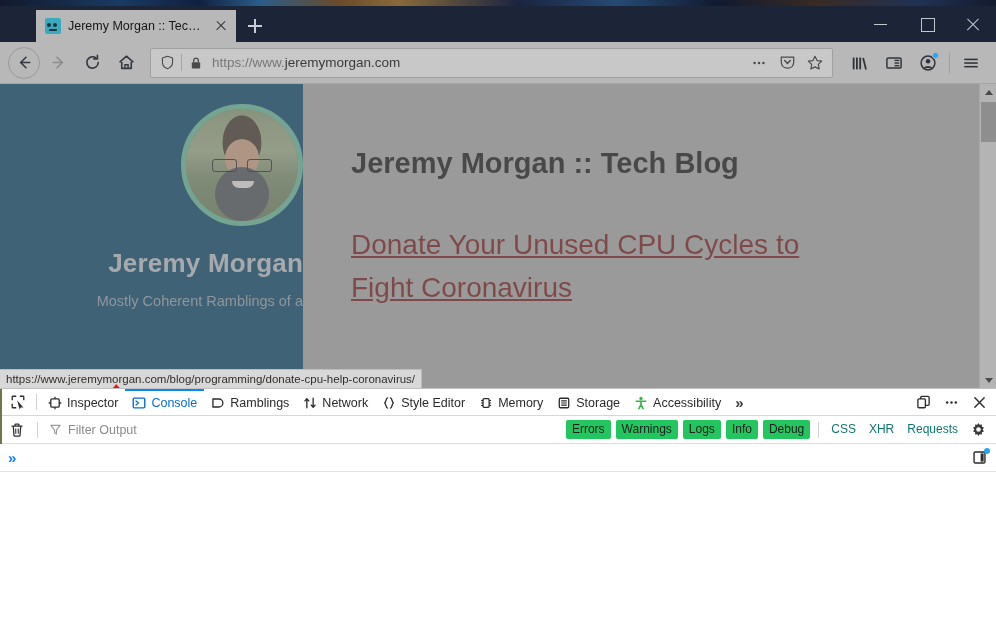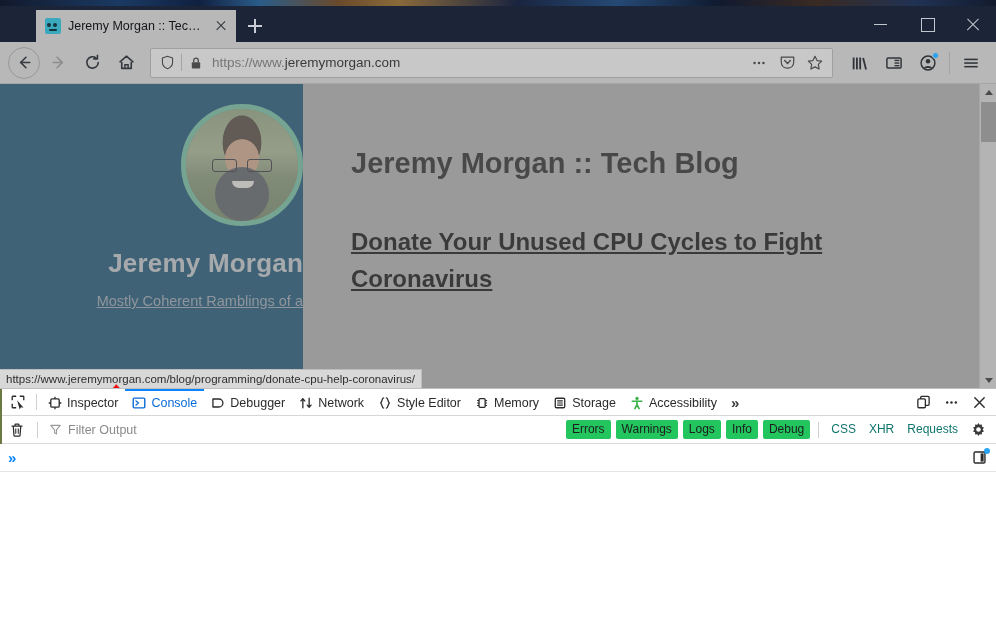--- a/index.html
+++ b/index.html
@@ -203,39 +203,38 @@
     margin-top: 22px;
     font-size: 26px; font-weight: bold;
     color: #c7ccd2;
     letter-spacing: 0.2px;
   }
   .sb-tag {
     margin-top: 12px;
     font-size: 14.5px; color: #9aa7b2;
     text-align: center; line-height: 1.45;
     max-width: 250px;
-    text-decoration: underline;
   }
 
   .content {
     flex: 1 1 auto;
     background: #b0b0b0;
     padding: 62px 0 0 48px;
     position: relative;
     overflow: hidden;
   }
   .post-h1 {
     font-size: 29px; font-weight: bold; color: #1a1a1a;
     line-height: 1.2;
   }
   .post-link {
     display: block;
     margin-top: 42px;
-    font-size: 24px; font-weight: bold;
-    color: #000000; text-decoration: underline;
+    font-size: 28px; font-weight: normal;
+    color: #7f1d1d; text-decoration: underline;
     line-height: 1.55;
     max-width: 500px;
   }
   .post-body {
     margin-top: 23px;
     font-size: 18.5px; color: #2a2a2a;
     line-height: 1.55;
     max-width: 560px;
   }
 
@@ -558,21 +557,21 @@
                 <rect x="1.4" y="2.4" width="13.2" height="11.2" rx="1.2" fill="none" stroke="#0a6bd6" stroke-width="1.6"></rect>
                 <path d="M4.6 5.6 L7.4 8 L4.6 10.4" fill="none" stroke="#0a6bd6" stroke-width="1.5" stroke-linecap="round" stroke-linejoin="round"></path>
               </svg>
             <span>Console</span>
           </div>
 
           <div class="dt-tab">
             <svg width="14" height="14" viewBox="0 0 16 16">
                 <path d="M2.2 3.4 H9 a4.6 4.6 0 0 1 0 9.2 H2.2 Z" fill="none" stroke="#2b2b2b" stroke-width="1.5" stroke-linejoin="round"></path>
               </svg>
-            <span>Debugger</span>
+            <span>Ramblings</span>
           </div>
 
           <div class="dt-tab">
             <svg width="14" height="14" viewBox="0 0 16 16">
                 <path d="M4.4 13.4 V3.2 M4.4 3.2 L2.2 5.6 M4.4 3.2 L6.6 5.6" fill="none" stroke="#2b2b2b" stroke-width="1.5" stroke-linecap="round" stroke-linejoin="round"></path>
                 <path d="M11.6 2.6 V12.8 M11.6 12.8 L9.4 10.4 M11.6 12.8 L13.8 10.4" fill="none" stroke="#2b2b2b" stroke-width="1.5" stroke-linecap="round" stroke-linejoin="round"></path>
               </svg>
             <span>Network</span>
           </div>
 

